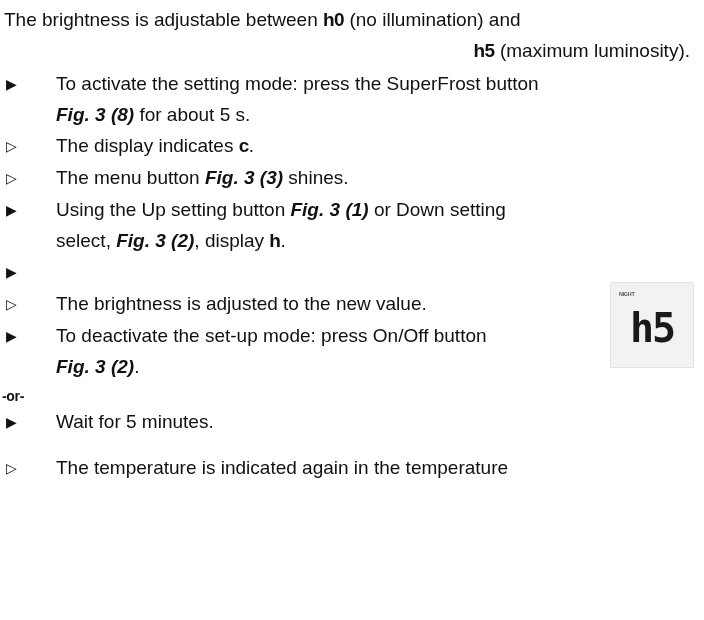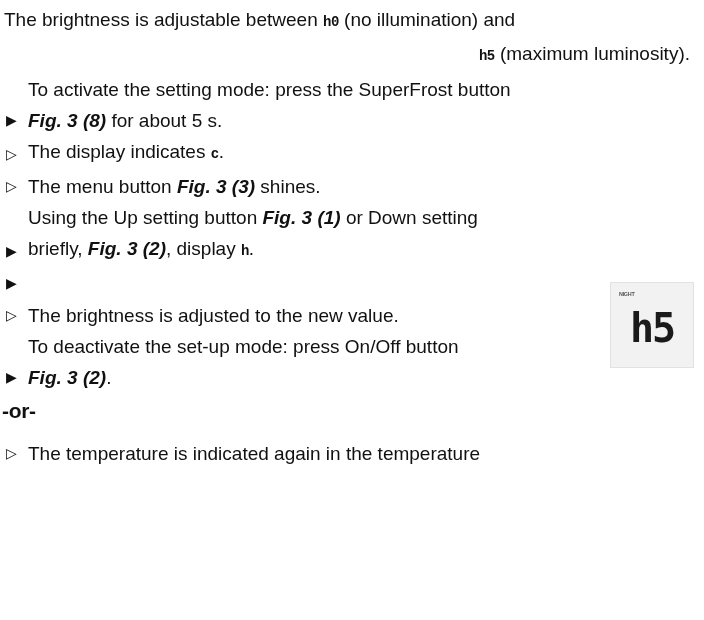--- a/index.html
+++ b/index.html
@@ -26,39 +26,40 @@
     line-height: 31px;
     text-align: justify;
     text-justify: inter-word;
     margin: 4px 12px 2px 4px;
     width: 686px;
   }
   .intro .last-line {
     text-align: right;
   }
   .mono {
-    font-family: Liberation Mono, monospace;
+    font-family: Liberation Sans, sans-serif;
     font-weight: bold;
-    font-size: 14px;
+    font-size: 19px;
     letter-spacing: -0.5px;
   }
   .italic {
     font-style: italic;
     font-weight: bold;
   }
   ul.steps {
     list-style: none;
     margin: 0;
     padding: 0;
   }
   li.step {
     display: flex;
-    align-items: flex-end;
+    align-items: flex-start;
     margin: 0 0 0 0;
     padding: 0;
+    gap: 28px;
   }
   .bullet {
     flex: 0 0 auto;
     width: 28px;
     font-size: 16px;
     line-height: 31px;
     text-align: left;
     padding-left: 6px;
     box-sizing: border-box;
   }
@@ -78,21 +79,21 @@
     text-justify: inter-word;
   }
   .step-text.narrow {
     width: 520px;
     flex: 0 0 520px;
   }
   .step-text .lastline {
     text-align: left;
   }
   .orline {
-    font-size: 21px;
+    font-size: 14px;
     font-weight: bold;
     margin: 6px 0 2px 2px;
     letter-spacing: -0.3px;
   }
   .display-box {
     position: absolute;
     right: 10px;
     top: 278px;
     width: 84px;
     height: 86px;
@@ -142,38 +143,42 @@
       <li class="step">
         <span class="bullet hollow"></span>
         <span class="step-text"><span><span>The display indicates </span><span class="mono">c</span><span>.</span></span></span>
       </li>
       <li class="step">
         <span class="bullet hollow"></span>
         <span class="step-text"><span><span>The menu button </span><span class="italic">Fig. 3 (3)</span><span> shines.</span></span></span>
       </li>
       <li class="step">
         <span class="bullet filled"></span>
-        <span class="step-text"><span><span>Using the Up setting button </span><span class="italic">Fig. 3 (1)</span><span> or Down setting</span></span><div class="lastline"><span>briefly, </span><span class="italic">Fig. 3 (2)</span><span>, display </span><span class="mono">h</span><span>.</span></div></span>
+        <span class="step-text"><span><span>Using the Up setting button </span><span class="italic">Fig. 3 (1)</span><span> or Down setting</span></span><div class="lastline"><span>select, </span><span class="italic">Fig. 3 (2)</span><span>, display </span><span class="mono">h</span><span>.</span></div></span>
       </li>
       <li class="step">
         <span class="bullet filled"></span>
       </li>
       <li class="step">
         <span class="bullet hollow"></span>
         <span class="step-text"><span><span>The brightness is adjusted to the new value.</span></span></span>
       </li>
       <li class="step">
         <span class="bullet filled"></span>
         <span class="step-text"><span><span>To deactivate the set-up mode: press On/Off button</span></span><div class="lastline"><span class="italic">Fig. 3 (2)</span><span>.</span></div></span>
       </li>
     </ul>
 
   <div class="orline">-or-</div>
 
   <ul class="steps" id="steps-after">
+      <li class="step">
+        <span class="bullet filled"></span>
+        <span class="step-text"><span><span>Wait for 5 minutes.</span></span></span>
+      </li>
       <li class="step" style="margin-top: 14px;">
         <span class="bullet hollow"></span>
         <span class="step-text"><span><span>The temperature is indicated again in the temperature</span></span></span>
       </li>
     </ul>
 
   <div class="display-box">
     <div class="small-label">NIGHT</div>
     <div class="big-val">h5</div>
   </div>

